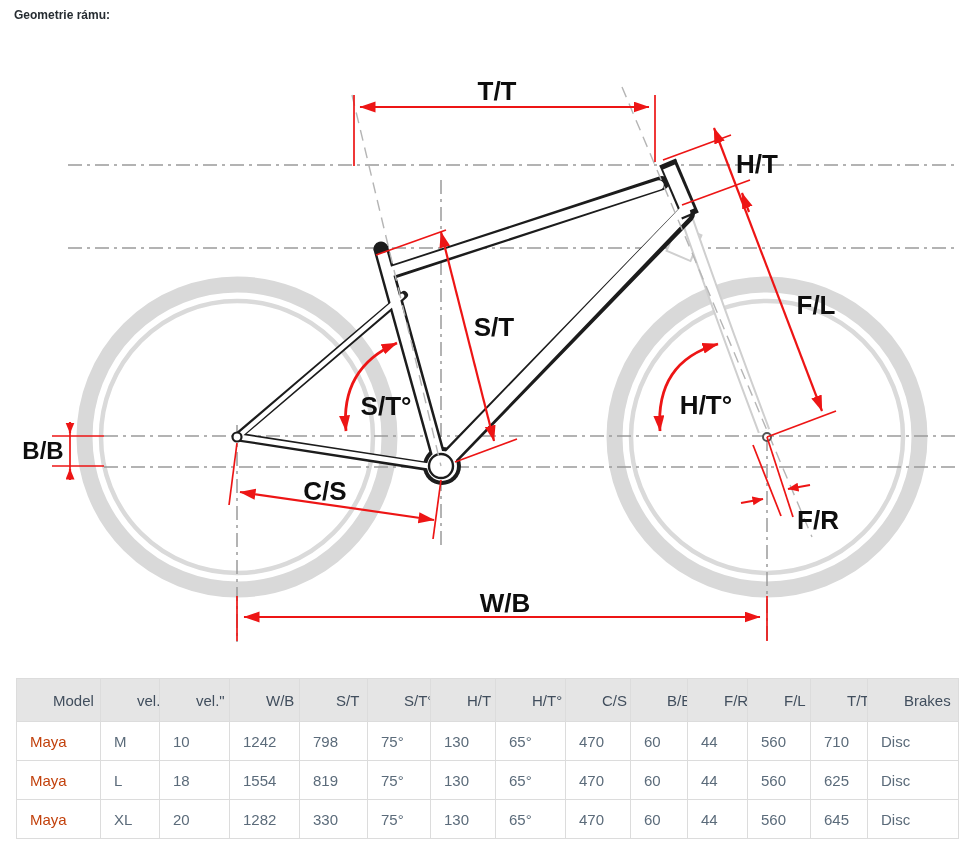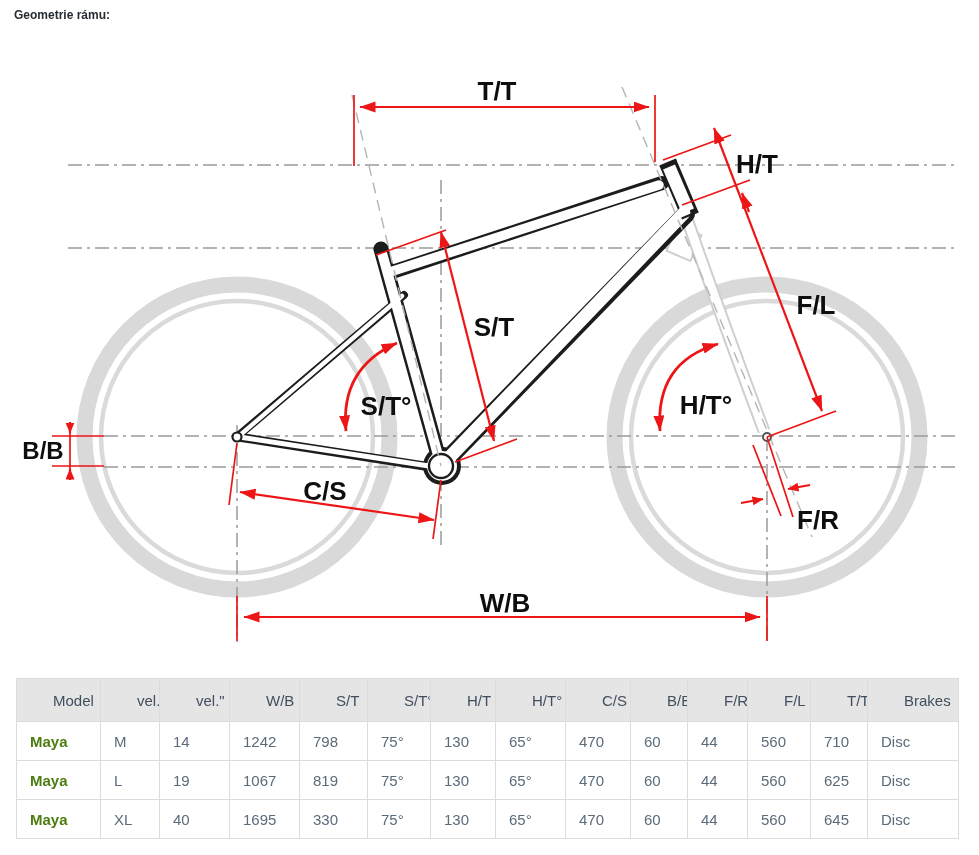--- a/index.html
+++ b/index.html
@@ -7,21 +7,21 @@
        font-family:"Liberation Sans","DejaVu Sans",sans-serif;}
   .title{position:absolute;left:14px;top:8px;font-size:12px;font-weight:700;color:#262c31;}
   .diagram{position:absolute;left:0;top:40px;}
   .dim-label{font-family:"Liberation Sans","DejaVu Sans",sans-serif;font-weight:700;fill:#0e0e0e;}
   .geo-table{position:absolute;left:16px;top:678px;border-collapse:collapse;table-layout:fixed;
              width:942px;font-size:15px;}
   .geo-table th,.geo-table td{border:1px solid #dcdcdc;text-align:left;padding:0 4px 0 13px;
              white-space:nowrap;overflow:hidden;}
   .geo-table th{background:#e5e5e5;color:#414e5d;font-weight:400;height:42px;padding-left:36px;}
   .geo-table td{color:#5b6b7a;font-weight:400;height:38px;background:#ffffff;}
-  .geo-table td.model{font-weight:700;color:#4d7c0f;}
+  .geo-table td.model{font-weight:400;color:#c2410c;}
 </style>
 </head>
 <body>
 
 <div class="title">Geometrie rámu:</div>
 
 <svg class="diagram" width="979" height="625" viewBox="0 40 979 625" xmlns="http://www.w3.org/2000/svg">
   <defs>
     <marker id="arr" markerUnits="userSpaceOnUse" markerWidth="18" markerHeight="12" refX="15.5" refY="5.5" orient="auto-start-reverse">
       <path d="M0,0 L16,5.5 L0,11 Z" fill="#ed1515"></path>
@@ -180,54 +180,54 @@
       <th>F/R</th>
       <th>F/L</th>
       <th>T/T</th>
       <th>Brakes</th>
     </tr>
   </thead>
   <tbody>
     <tr>
       <td class="model">Maya</td>
       <td>M</td>
-      <td>14</td>
+      <td>10</td>
       <td>1242</td>
       <td>798</td>
       <td>75°</td>
       <td>130</td>
       <td>65°</td>
       <td>470</td>
       <td>60</td>
       <td>44</td>
       <td>560</td>
       <td>710</td>
       <td>Disc</td>
     </tr>
     <tr>
       <td class="model">Maya</td>
       <td>L</td>
-      <td>19</td>
-      <td>1067</td>
+      <td>18</td>
+      <td>1554</td>
       <td>819</td>
       <td>75°</td>
       <td>130</td>
       <td>65°</td>
       <td>470</td>
       <td>60</td>
       <td>44</td>
       <td>560</td>
       <td>625</td>
       <td>Disc</td>
     </tr>
     <tr>
       <td class="model">Maya</td>
       <td>XL</td>
-      <td>40</td>
-      <td>1695</td>
+      <td>20</td>
+      <td>1282</td>
       <td>330</td>
       <td>75°</td>
       <td>130</td>
       <td>65°</td>
       <td>470</td>
       <td>60</td>
       <td>44</td>
       <td>560</td>
       <td>645</td>
       <td>Disc</td>

